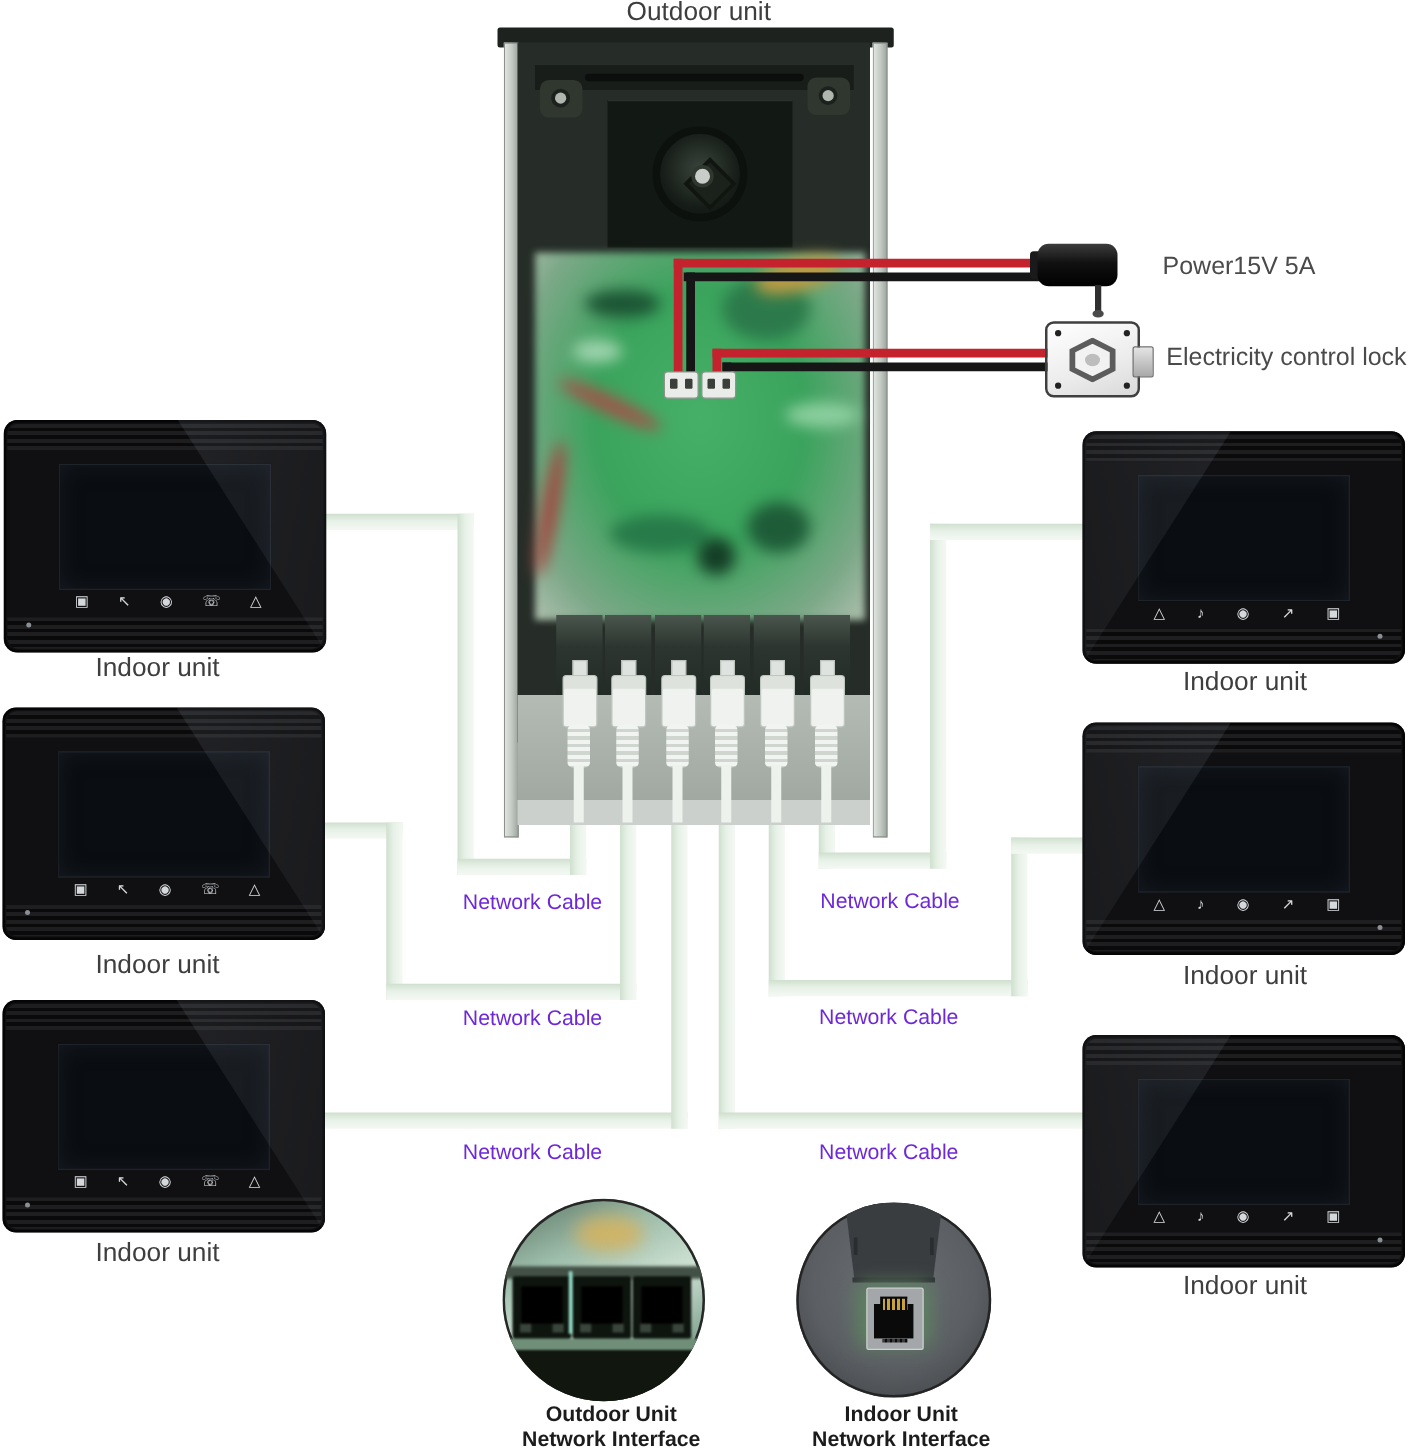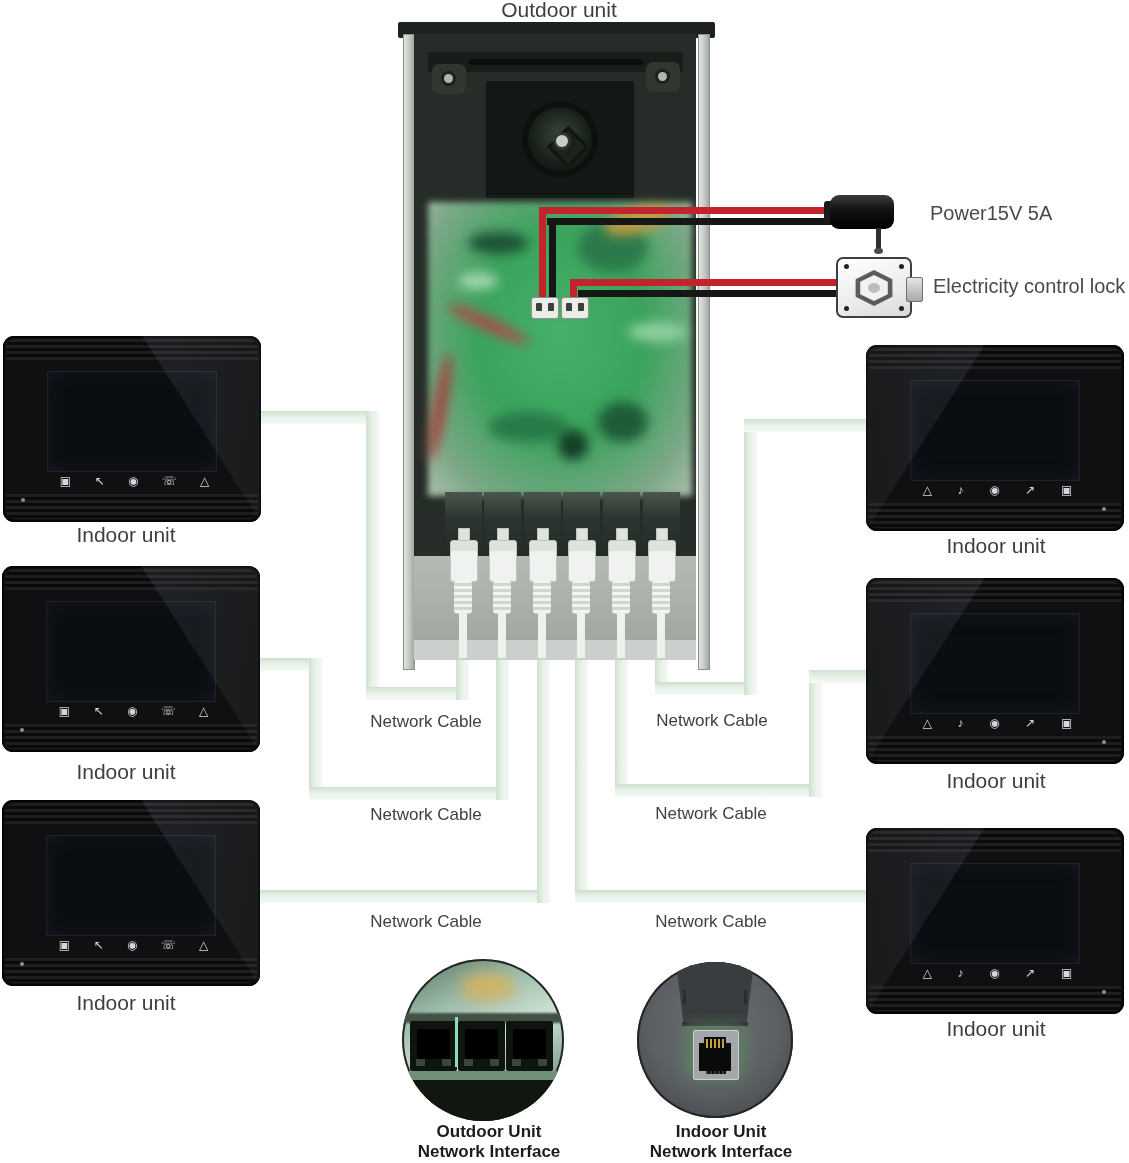--- a/index.html
+++ b/index.html
@@ -3,21 +3,21 @@
 <meta charset="utf-8">
 <style>
   html,body{margin:0;padding:0;background:#ffffff;}
   #canvas{position:relative;width:1129px;height:1163px;background:#ffffff;overflow:hidden;
           font-family:"Liberation Sans","DejaVu Sans",sans-serif;color:#3e3e3e;}
 
   
   .lbl{position:absolute;text-align:center;color:#3e3e3e;}
   .title-lbl{font-size:21px;width:220px;}
   .unit-lbl{font-size:21px;width:200px;}
-  .net-lbl{font-size:17px;width:160px;color:#404040;}
+  .net-lbl{font-size:17px;width:160px;color:#6d28d9;}
   .side-lbl{font-size:20px;color:#4a4a4a;text-align:left;width:260px;}
   .iface-lbl{font-size:17px;font-weight:bold;line-height:20px;width:210px;color:#1c1c1c;}
 
   
   .cable{position:absolute;}
   .cv{background:linear-gradient(90deg,#cfe0cf 0%,#e7f1e7 45%,#f4f8f4 100%);}
   .ch{background:linear-gradient(180deg,#cfe0cf 0%,#e7f1e7 45%,#f4f8f4 100%);}
 
   
   .wire{position:absolute;z-index:30;}

